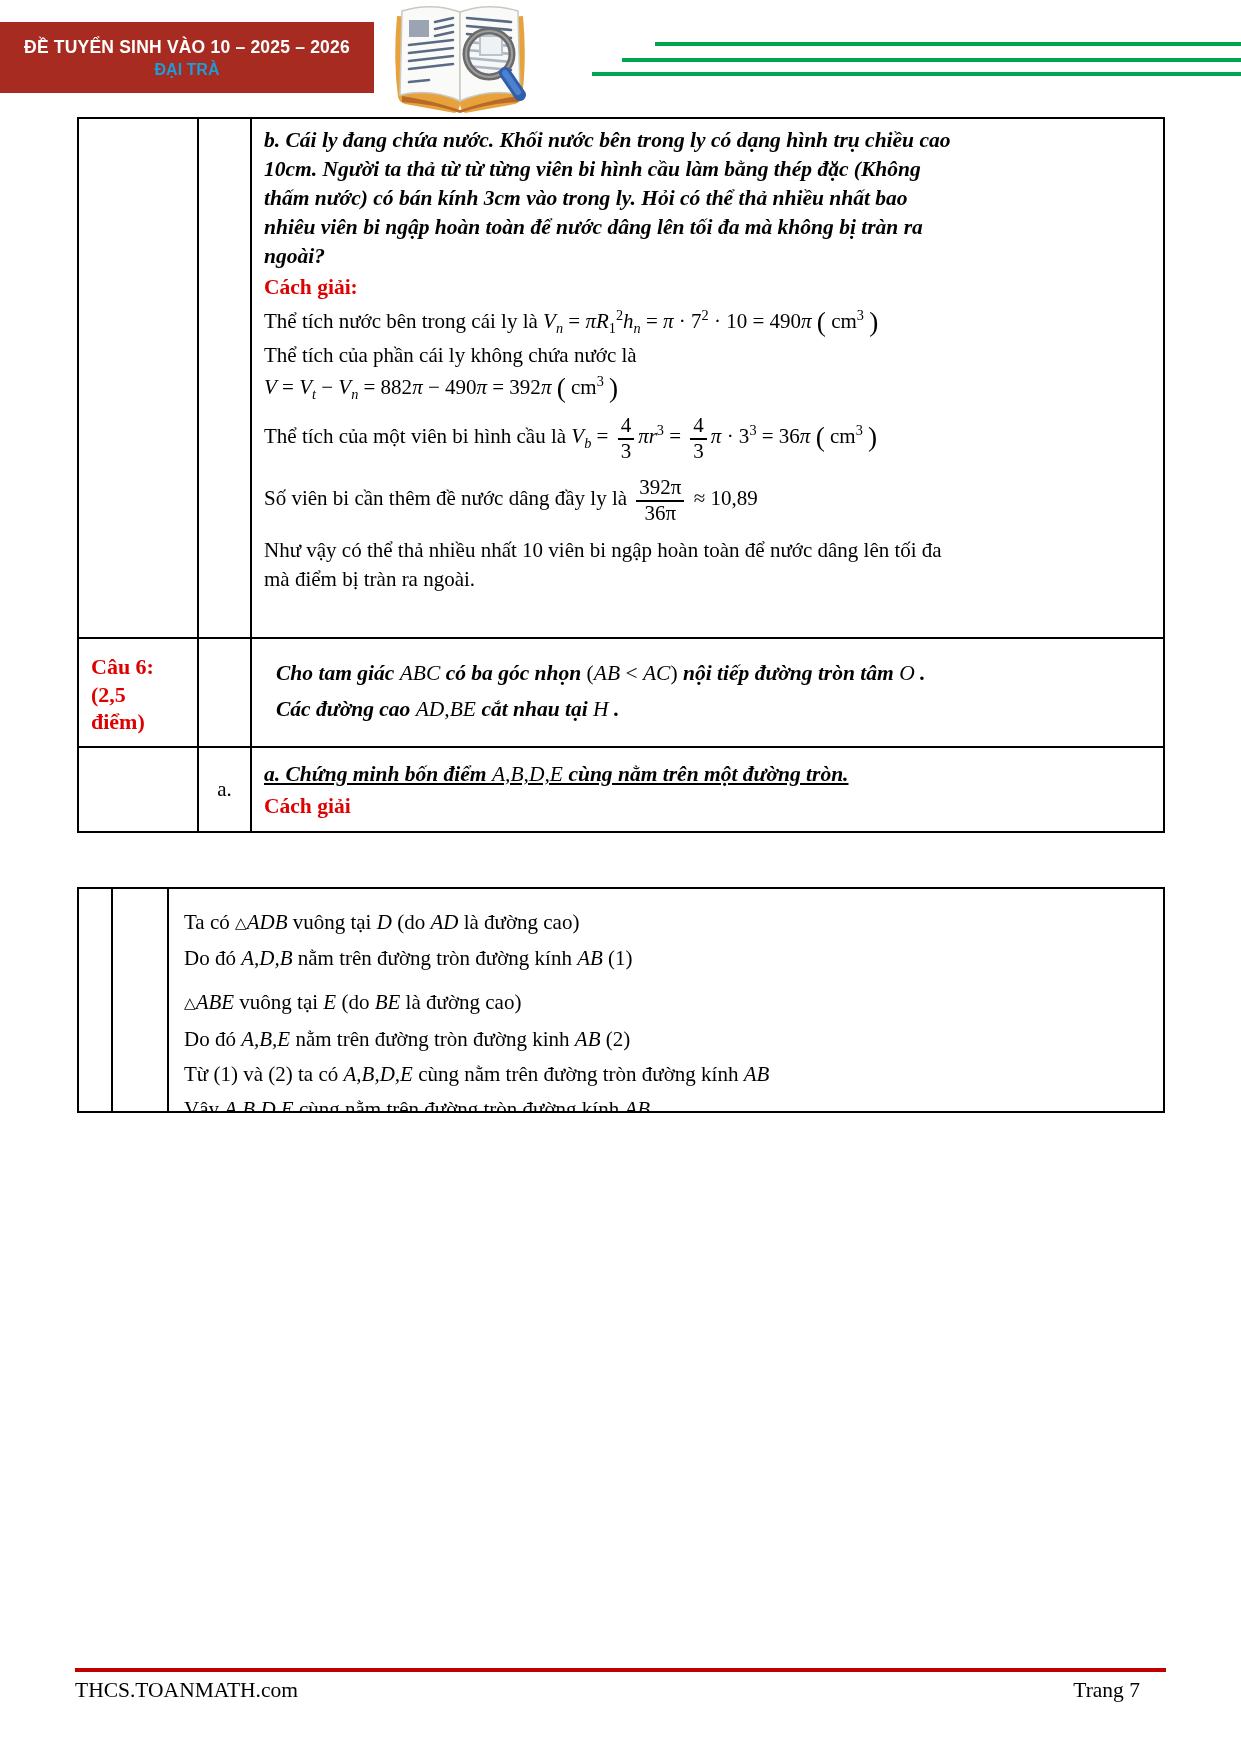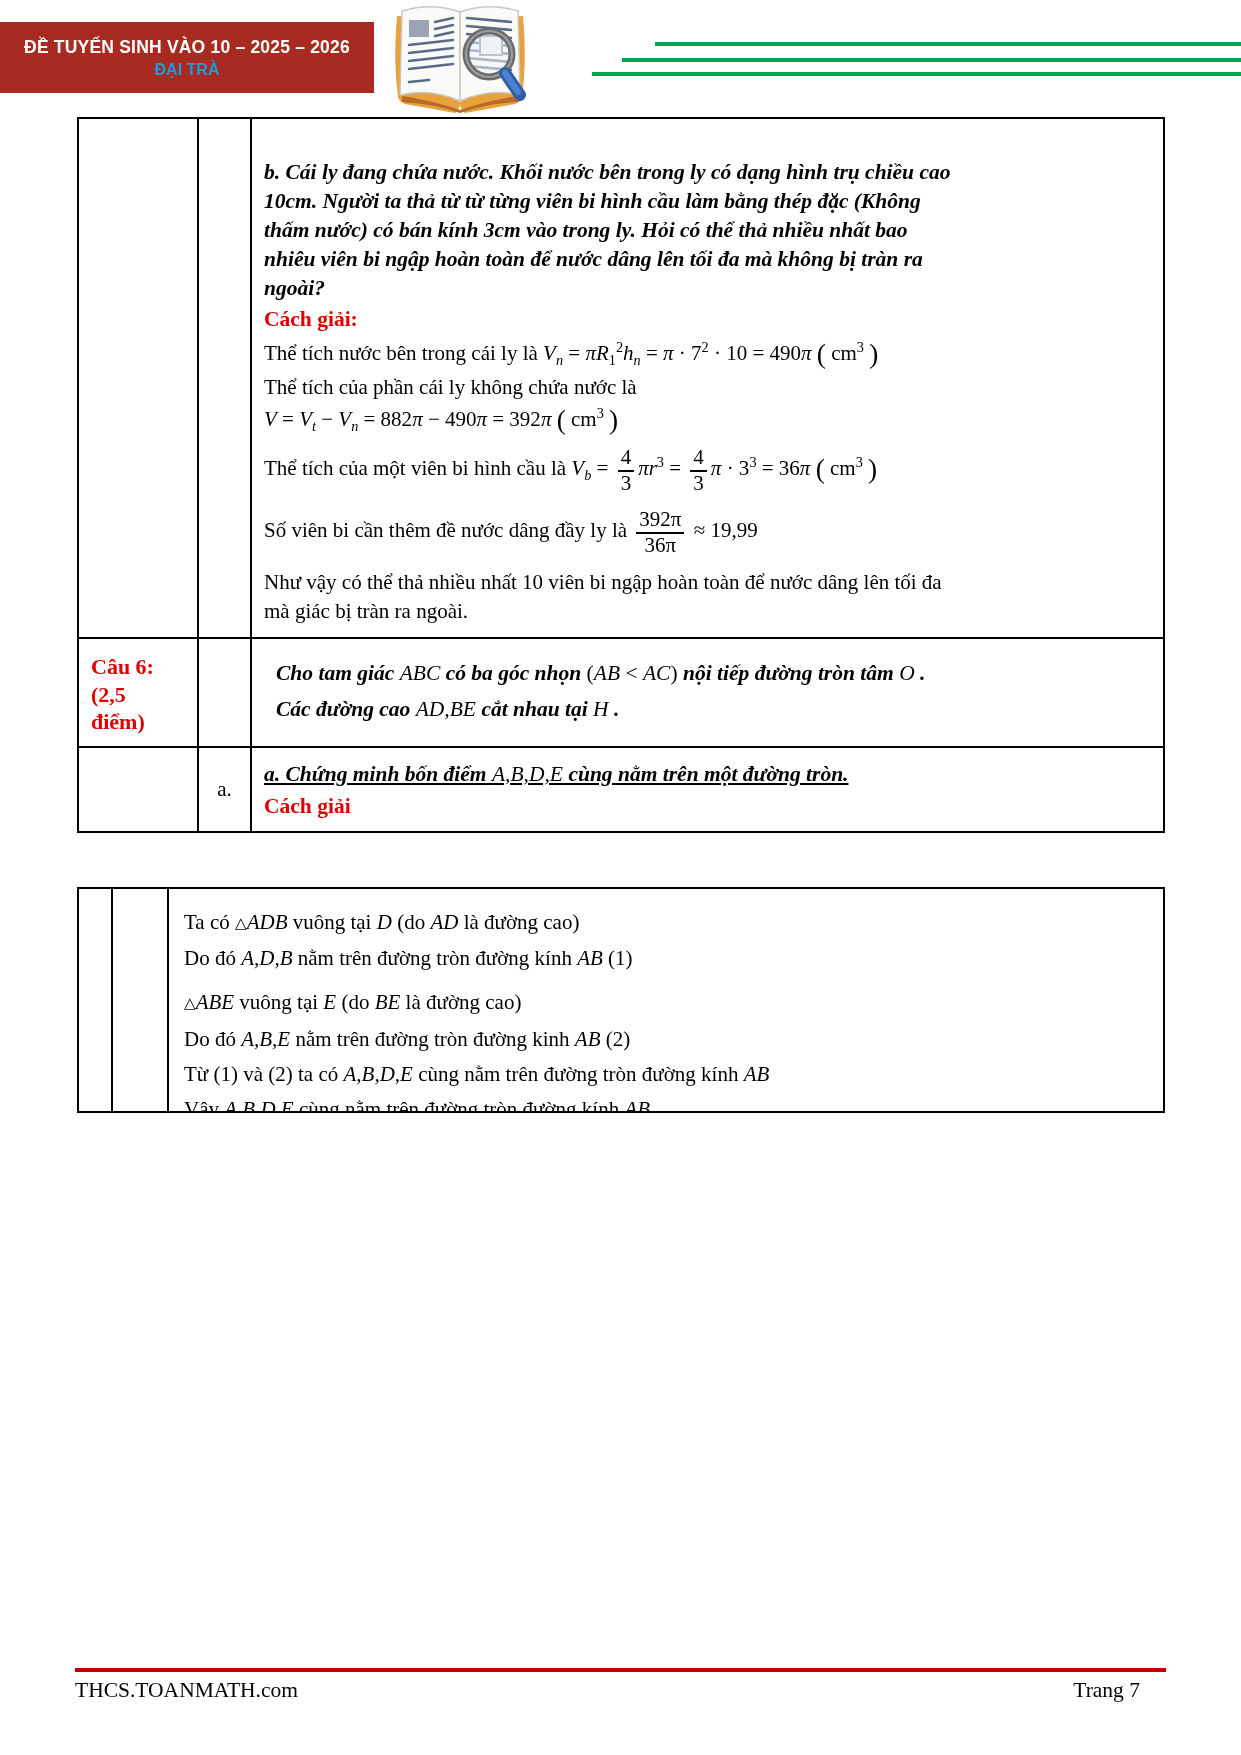--- a/index.html
+++ b/index.html
@@ -30,21 +30,21 @@
   .fs { font-size:21px; line-height:29px; }
 
   
   .st { font-weight:bold; font-style:italic; font-size:21.5px; line-height:29px; }
   .st2 { font-weight:bold; font-style:italic; font-size:21.5px; line-height:36px; }
 
   .red { font-weight:bold; font-size:21.5px; }
 
   .qlabel { font-weight:bold; font-size:22px; line-height:27.5px; padding:14px 0 0 12px; }
 
-  .content-pad { padding:7px 10px 16px 12px;margin-top:32px; }
+  .content-pad { padding:7px 10px 16px 12px; }
 
   .math-line { font-size:21px; margin:5px 0; white-space:nowrap; }
   .math-line .i    { font-style:italic; }
   .math-line .sub  { font-size:.68em; vertical-align:-0.35em; }
   .math-line .isub { font-size:.68em; vertical-align:-0.35em; font-style:italic; }
   .math-line .sup  { font-size:.68em; vertical-align:.55em; }
   .math-line .lp   { font-size:1.3em; vertical-align:-0.1em; font-weight:400; }
   .frac { display:inline-flex; flex-direction:column; align-items:center; vertical-align:middle;
           line-height:1.12; margin:2px 4px; text-align:center; }
   .frac .fn { border-bottom:2px solid #000; padding:0 3px; }
@@ -133,24 +133,24 @@
       <div class="math-line" style="margin:8px 0;"><span>Thể tích của một viên bi hình cầu là </span><span class="i">V</span><span class="isub">b</span><span> = </span><span class="frac">
             <span class="fn">4</span>
             <span class="fd">3</span>
           </span><span class="i">π</span><span class="i">r</span><span class="sup">3</span><span> = </span><span class="frac">
             <span class="fn">4</span>
             <span class="fd">3</span>
           </span><span class="i">π</span><span> · 3</span><span class="sup">3</span><span> = 36</span><span class="i">π</span><span> </span><span class="lp">(</span><span> cm</span><span class="sup">3</span><span> </span><span class="lp">)</span></div>
       <div class="math-line" style="margin:9px 0;"><span>Số viên bi cần thêm đề nước dâng đầy ly là </span><span class="frac">
             <span class="fn">392π</span>
             <span class="fd">36π</span>
-          </span><span> ≈ 19,99</span></div>
+          </span><span> ≈ 10,89</span></div>
       <div class="fs">
           <div>Như vậy có thể thả nhiều nhất 10 viên bi ngập hoàn toàn để nước dâng lên tối đa</div>
-          <div>mà giác bị tràn ra ngoài.</div>
+          <div>mà điểm bị tràn ra ngoài.</div>
         </div>
     </div>
 
     <div class="cell qlabel" style="color: rgb(223, 0, 0);">
         <div>Câu 6:</div>
         <div>(2,5</div>
         <div>điểm)</div>
       </div>
     <div class="cell"></div>
     <div class="cell last-col" style="padding:16px 10px 0 24px;">

